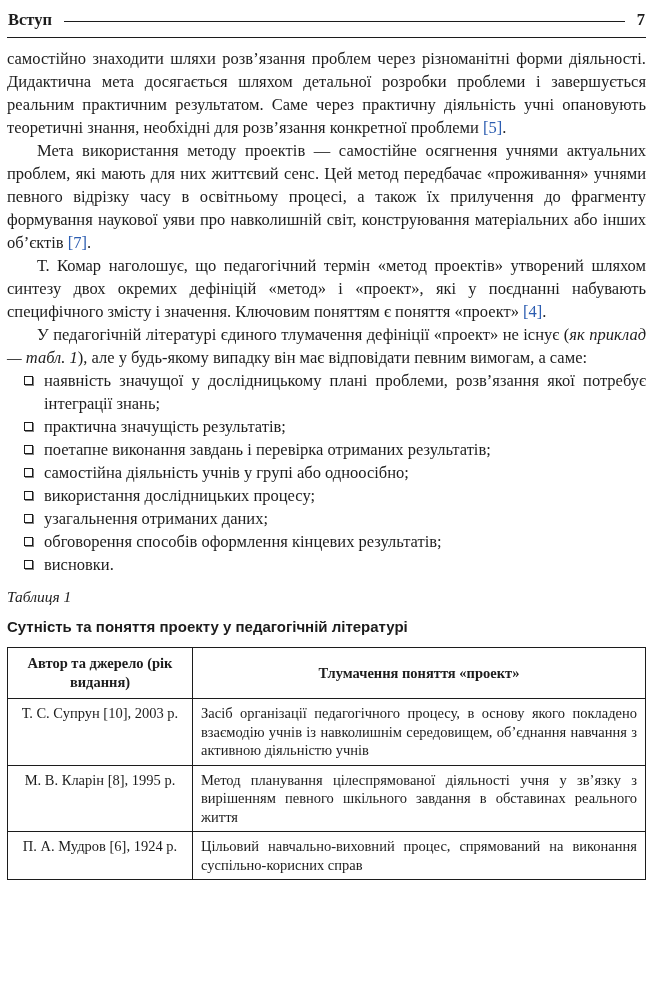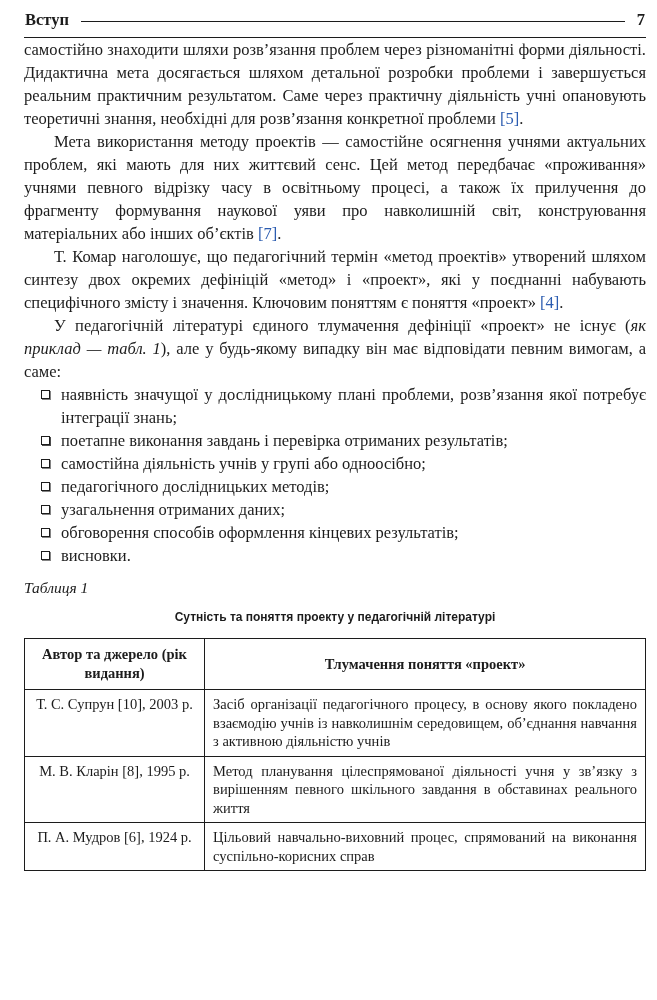--- a/index.html
+++ b/index.html
@@ -8,34 +8,34 @@
     --border:#1c1c1c;
   }
   html,body{margin:0;padding:0;background:#ffffff;}
   .page{
     position:relative;
     width:657px;height:1000px;
     background:#fff;
     color:var(--text);
     font-family:"Liberation Serif",serif;
     overflow:hidden;
-    padding:8px 11px 0 24px;
+    padding:8px 11px 0 7px;
     box-sizing:border-box;
   }
   
   .page-header{
     display:flex;align-items:center;gap:12px;
     font-weight:bold;font-size:16.5px;
     padding:2px 1px 0 1px;
   }
   .header-line{flex:1;border-top:1px solid var(--border);margin-top:3px;}
   .header-rule{border-top:1px solid var(--border);margin-top:7px;}
   
   .body-text{
-    margin-top:0;
+    margin-top:9px;
     font-size:16.5px;
     line-height:23px;
     text-align:justify;
   }
   .para{margin:0;text-indent:30px;}
   .para.continue{text-indent:0;}
   .cite{color:var(--link);text-decoration:none;cursor:pointer;}
   .inline-italic{font-style:italic;}
   
   .req-list{list-style:none;margin:0;padding:0;}
@@ -48,22 +48,21 @@
     background:#fff;
   }
   
   .table-caption{
     margin-top:9px;
     font-size:15.5px;font-style:italic;
   }
   .table-title{
     margin:7px 0 9px 0;
     font-family:"Liberation Sans",sans-serif;
-    font-weight:bold;font-size:12px;
-    text-align:center;
+    font-weight:bold;font-size:15px;
   }
   table.def-table{
     width:100%;
     border-collapse:collapse;
     font-size:14.5px;
     line-height:18.5px;
   }
   .def-table th,.def-table td{
     border:1px solid var(--border);
     padding:5px 8px;
@@ -93,24 +92,24 @@
     <p class="para continue"><span>самостійно знаходити шляхи розв’язання проблем через різноманітні форми діяльності. Дидактична мета досягається шляхом детальної розробки проблеми і завершується реальним практичним результатом. Саме через практичну діяльність учні опановують теоретичні знання, необхідні для розв’язання конкретної проблеми </span><a class="cite">[5]</a><span>.</span></p>
 
     <p class="para"><span>Мета використання методу проектів — самостійне осягнення учнями актуальних проблем, які мають для них життєвий сенс. Цей метод передбачає «проживання» учнями певного відрізку часу в освітньому процесі, а також їх прилучення до фрагменту формування наукової уяви про навколишній світ, конструювання матеріальних або інших об’єктів </span><a class="cite">[7]</a><span>.</span></p>
 
     <p class="para"><span>Т. Комар наголошує, що педагогічний термін «метод проектів» утворений шляхом синтезу двох окремих дефініцій «метод» і «проект», які у поєднанні набувають специфічного змісту і значення. Ключовим поняттям є поняття «проект» </span><a class="cite">[4]</a><span>.</span></p>
 
     <p class="para"><span>У педагогічній літературі єдиного тлумачення дефініції «проект» не існує (</span><span class="inline-italic">як приклад — табл. 1</span><span>), але у будь-якому випадку він має відповідати певним вимогам, а саме:</span></p>
 
     <ul class="req-list">
       <li class="req-item"><span class="bullet-square"></span><span>наявність значущої у дослідницькому плані проблеми, розв’язання якої потребує інтеграції знань;</span></li>
-      <li class="req-item"><span class="bullet-square"></span></li>
+      <li class="req-item"><span class="bullet-square"></span><span>практична значущість результатів;</span></li>
       <li class="req-item"><span class="bullet-square"></span><span>поетапне виконання завдань і перевірка отриманих результатів;</span></li>
       <li class="req-item"><span class="bullet-square"></span><span>самостійна діяльність учнів у групі або одноосібно;</span></li>
-      <li class="req-item"><span class="bullet-square"></span><span>педагогічного дослідницьких методів;</span></li>
+      <li class="req-item"><span class="bullet-square"></span><span>використання дослідницьких процесу;</span></li>
       <li class="req-item"><span class="bullet-square"></span><span>узагальнення отриманих даних;</span></li>
       <li class="req-item"><span class="bullet-square"></span><span>обговорення способів оформлення кінцевих результатів;</span></li>
       <li class="req-item"><span class="bullet-square"></span><span>висновки.</span></li>
     </ul>
 
     <div class="table-caption">Таблиця 1</div>
     <div class="table-title">Сутність та поняття проекту у педагогічній літературі</div>
 
     <table class="def-table">
       <thead>

